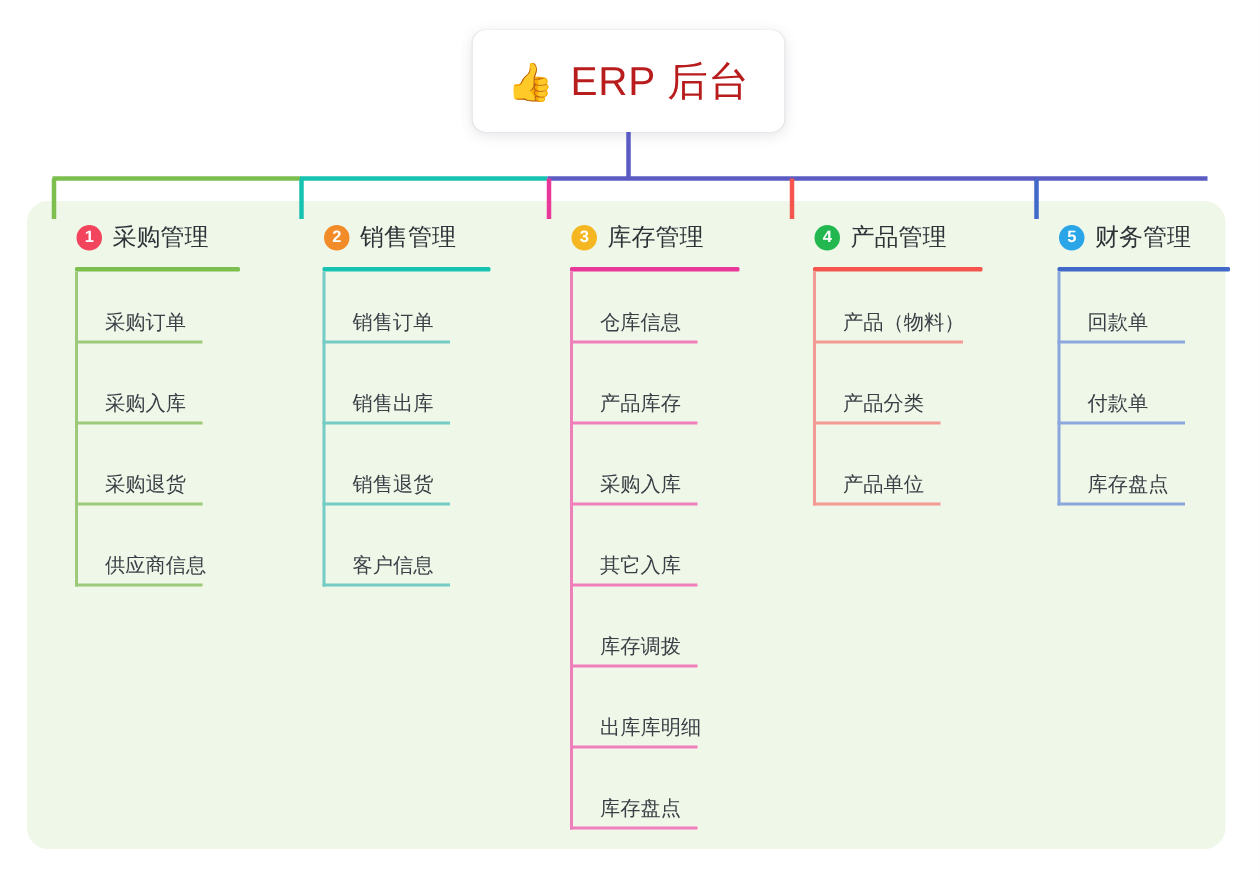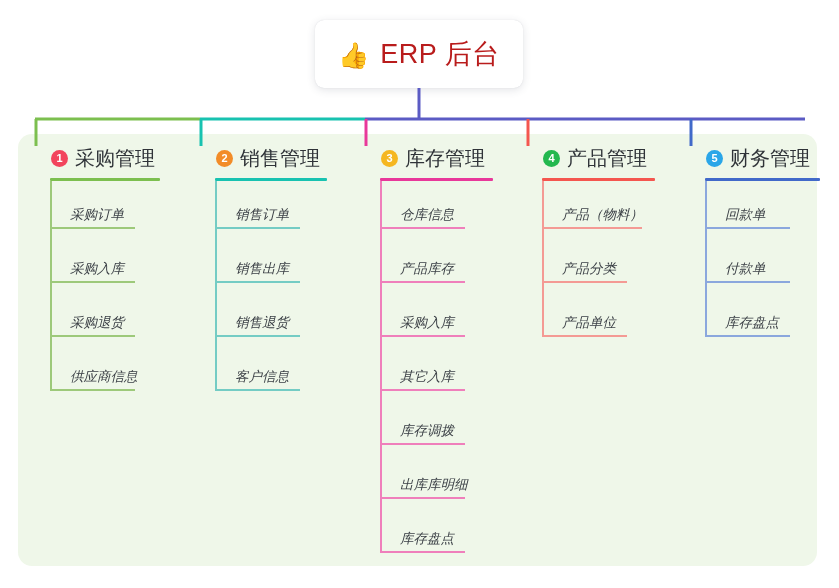--- a/index.html
+++ b/index.html
@@ -87,21 +87,21 @@
     height: 17px;
     border-radius: 50%;
     color: #ffffff;
     font-size: 11px;
     line-height: 17px;
     text-align: center;
     font-weight: bold;
     flex: 0 0 auto;
   }
   .col-title {
-    font-size: 20px;
+    font-size: 16px;
     color: #2f3338;
     white-space: nowrap;
   }
   .head-rule {
     height: 3px;
     margin-top: 8px;
     margin-left: 15px;
     border-radius: 1px;
   }
 
@@ -122,21 +122,20 @@
     height: 54px;
     box-sizing: border-box;
   }
   .leaf-label {
     position: absolute;
     left: 20px;
     bottom: 11px;
     font-size: 13.5px;
     color: #3a3f45;
     white-space: nowrap;
-    font-style: italic;
   }
   .leaf-rule {
     position: absolute;
     left: 0;
     bottom: 6px;
     height: 2px;
     width: 85px;
   }
 </style>
 </head>

